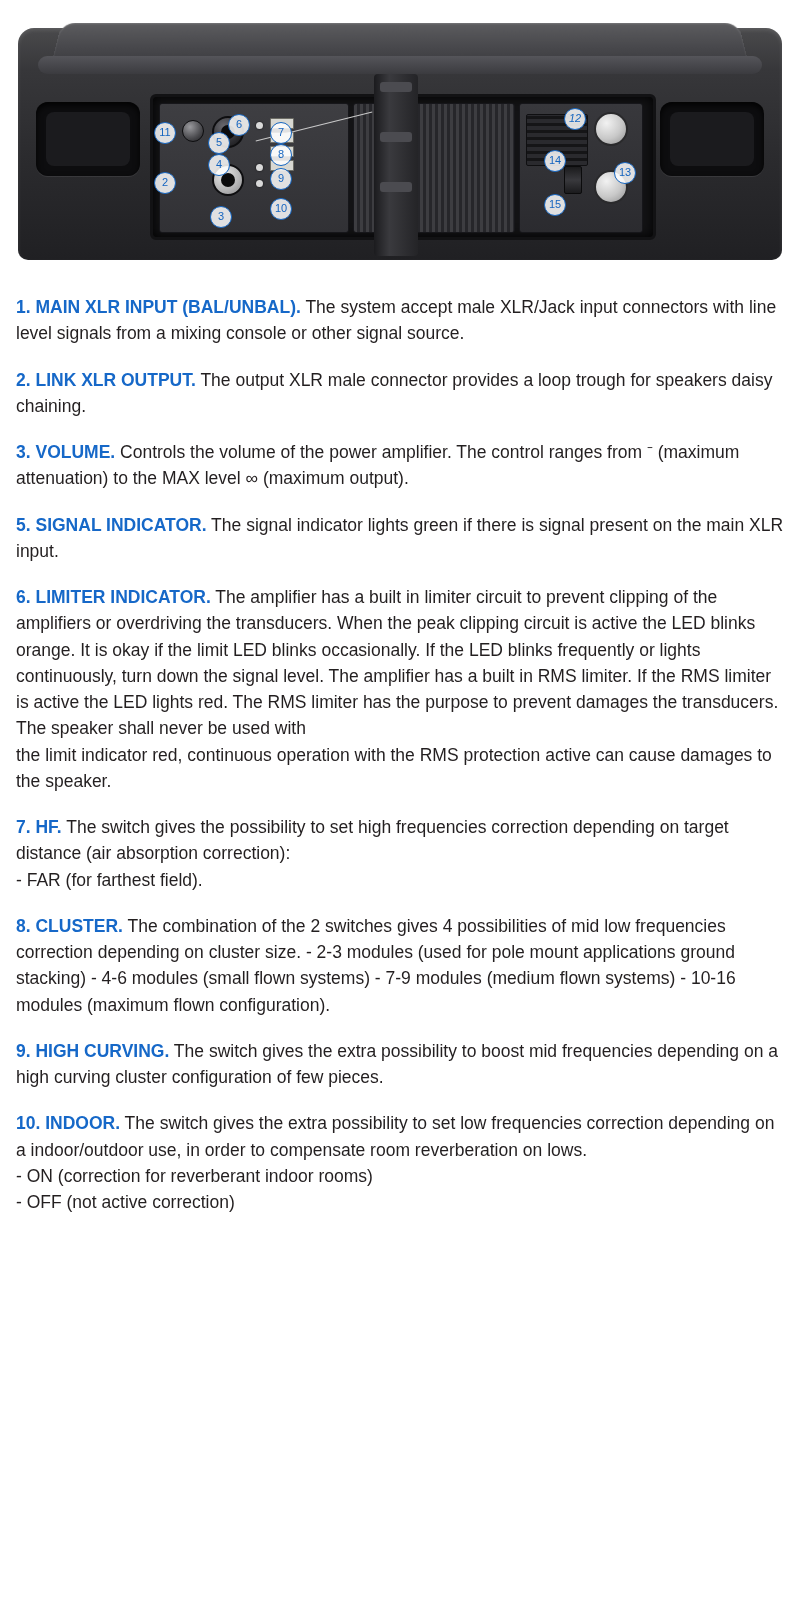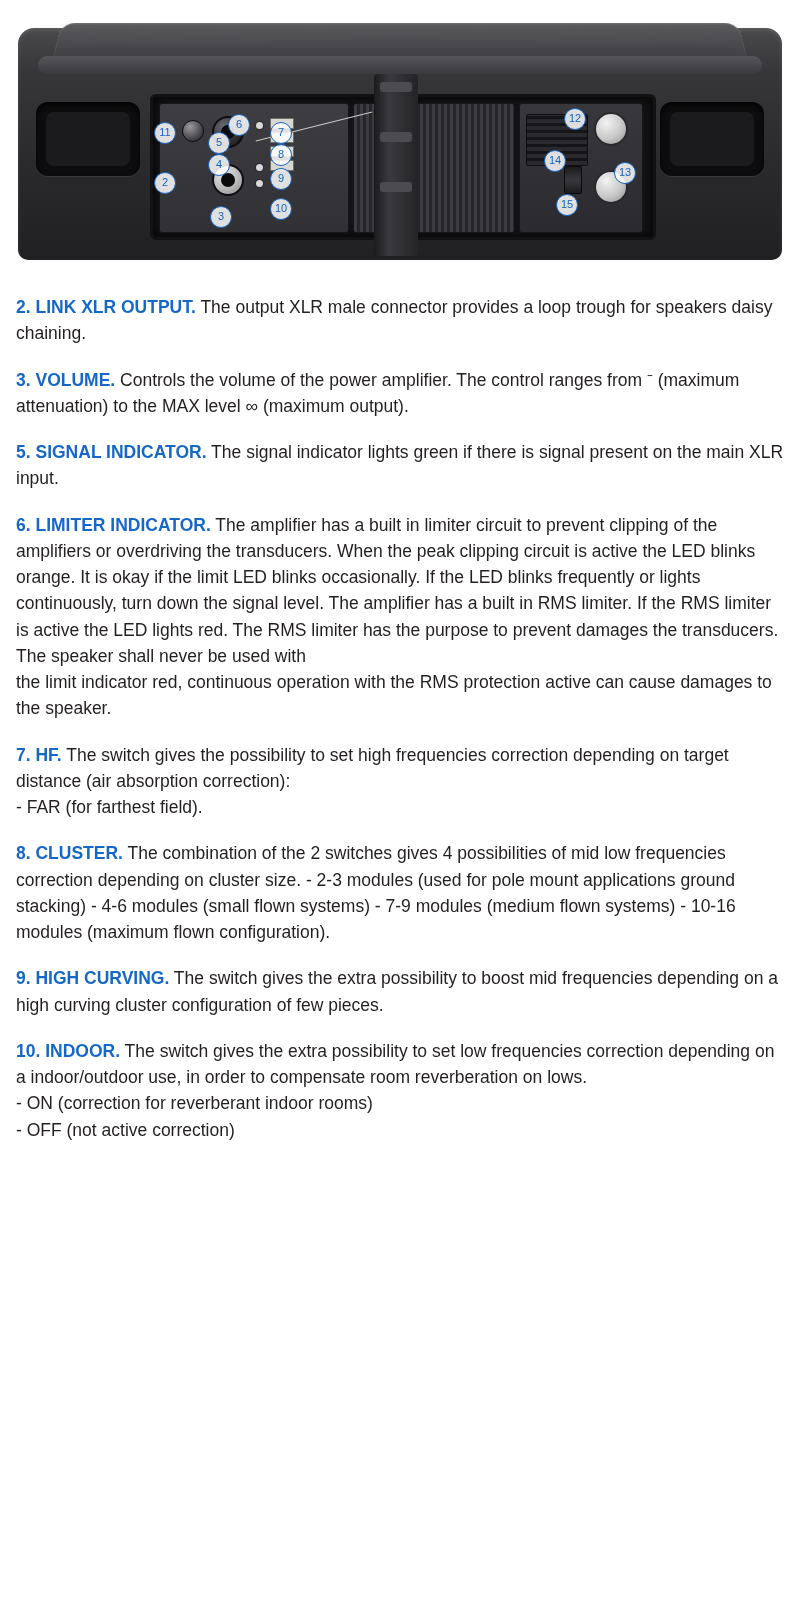--- a/index.html
+++ b/index.html
@@ -289,29 +289,32 @@
       <div class="callout" style="left:136px; top:100px;text-align:center;">11</div>
       <div class="callout" style="left:136px; top:150px;">2</div>
       <div class="callout" style="left:190px; top:110px;">5</div>
       <div class="callout" style="left:190px; top:132px;">4</div>
       <div class="callout" style="left:192px; top:184px;">3</div>
       <div class="callout" style="left:210px; top:92px;">6</div>
       <div class="callout" style="left:252px; top:100px;">7</div>
       <div class="callout" style="left:252px; top:122px;">8</div>
       <div class="callout" style="left:252px; top:146px;">9</div>
       <div class="callout" style="left:252px; top:176px;">10</div>
-      <div class="callout" style="left:546px; top:86px;">12</div>
+      <div class="callout" style="left:546px; top:86px;font-style:italic;">12</div>
       <div class="callout" style="left:596px; top:140px;">13</div>
       <div class="callout" style="left:526px; top:128px;">14</div>
-      <div class="callout" style="left:538px; top:172px;">15</div>
+      <div class="callout" style="left:526px; top:172px;">15</div>
     </div>
   </div>
 
   <div class="content">
 
+    <p class="entry">
+      <span class="term">1.  MAIN XLR INPUT (BAL/UNBAL).</span><span class="body"> The system accept male XLR/Jack input connectors with line level signals from a mixing console or other signal source.</span>
+    </p>
 
     <p class="entry">
       <span class="term">2. LINK XLR OUTPUT.</span><span class="body"> The output XLR male connector provides a loop trough for speakers daisy chaining.</span>
     </p>
 
     <p class="entry">
       <span class="term">3. VOLUME.</span><span class="body"> Controls the volume of the power amplifier. The control ranges from ⁻ (maximum attenuation) to the MAX level ∞ (maximum output).</span>
     </p>
 
 

